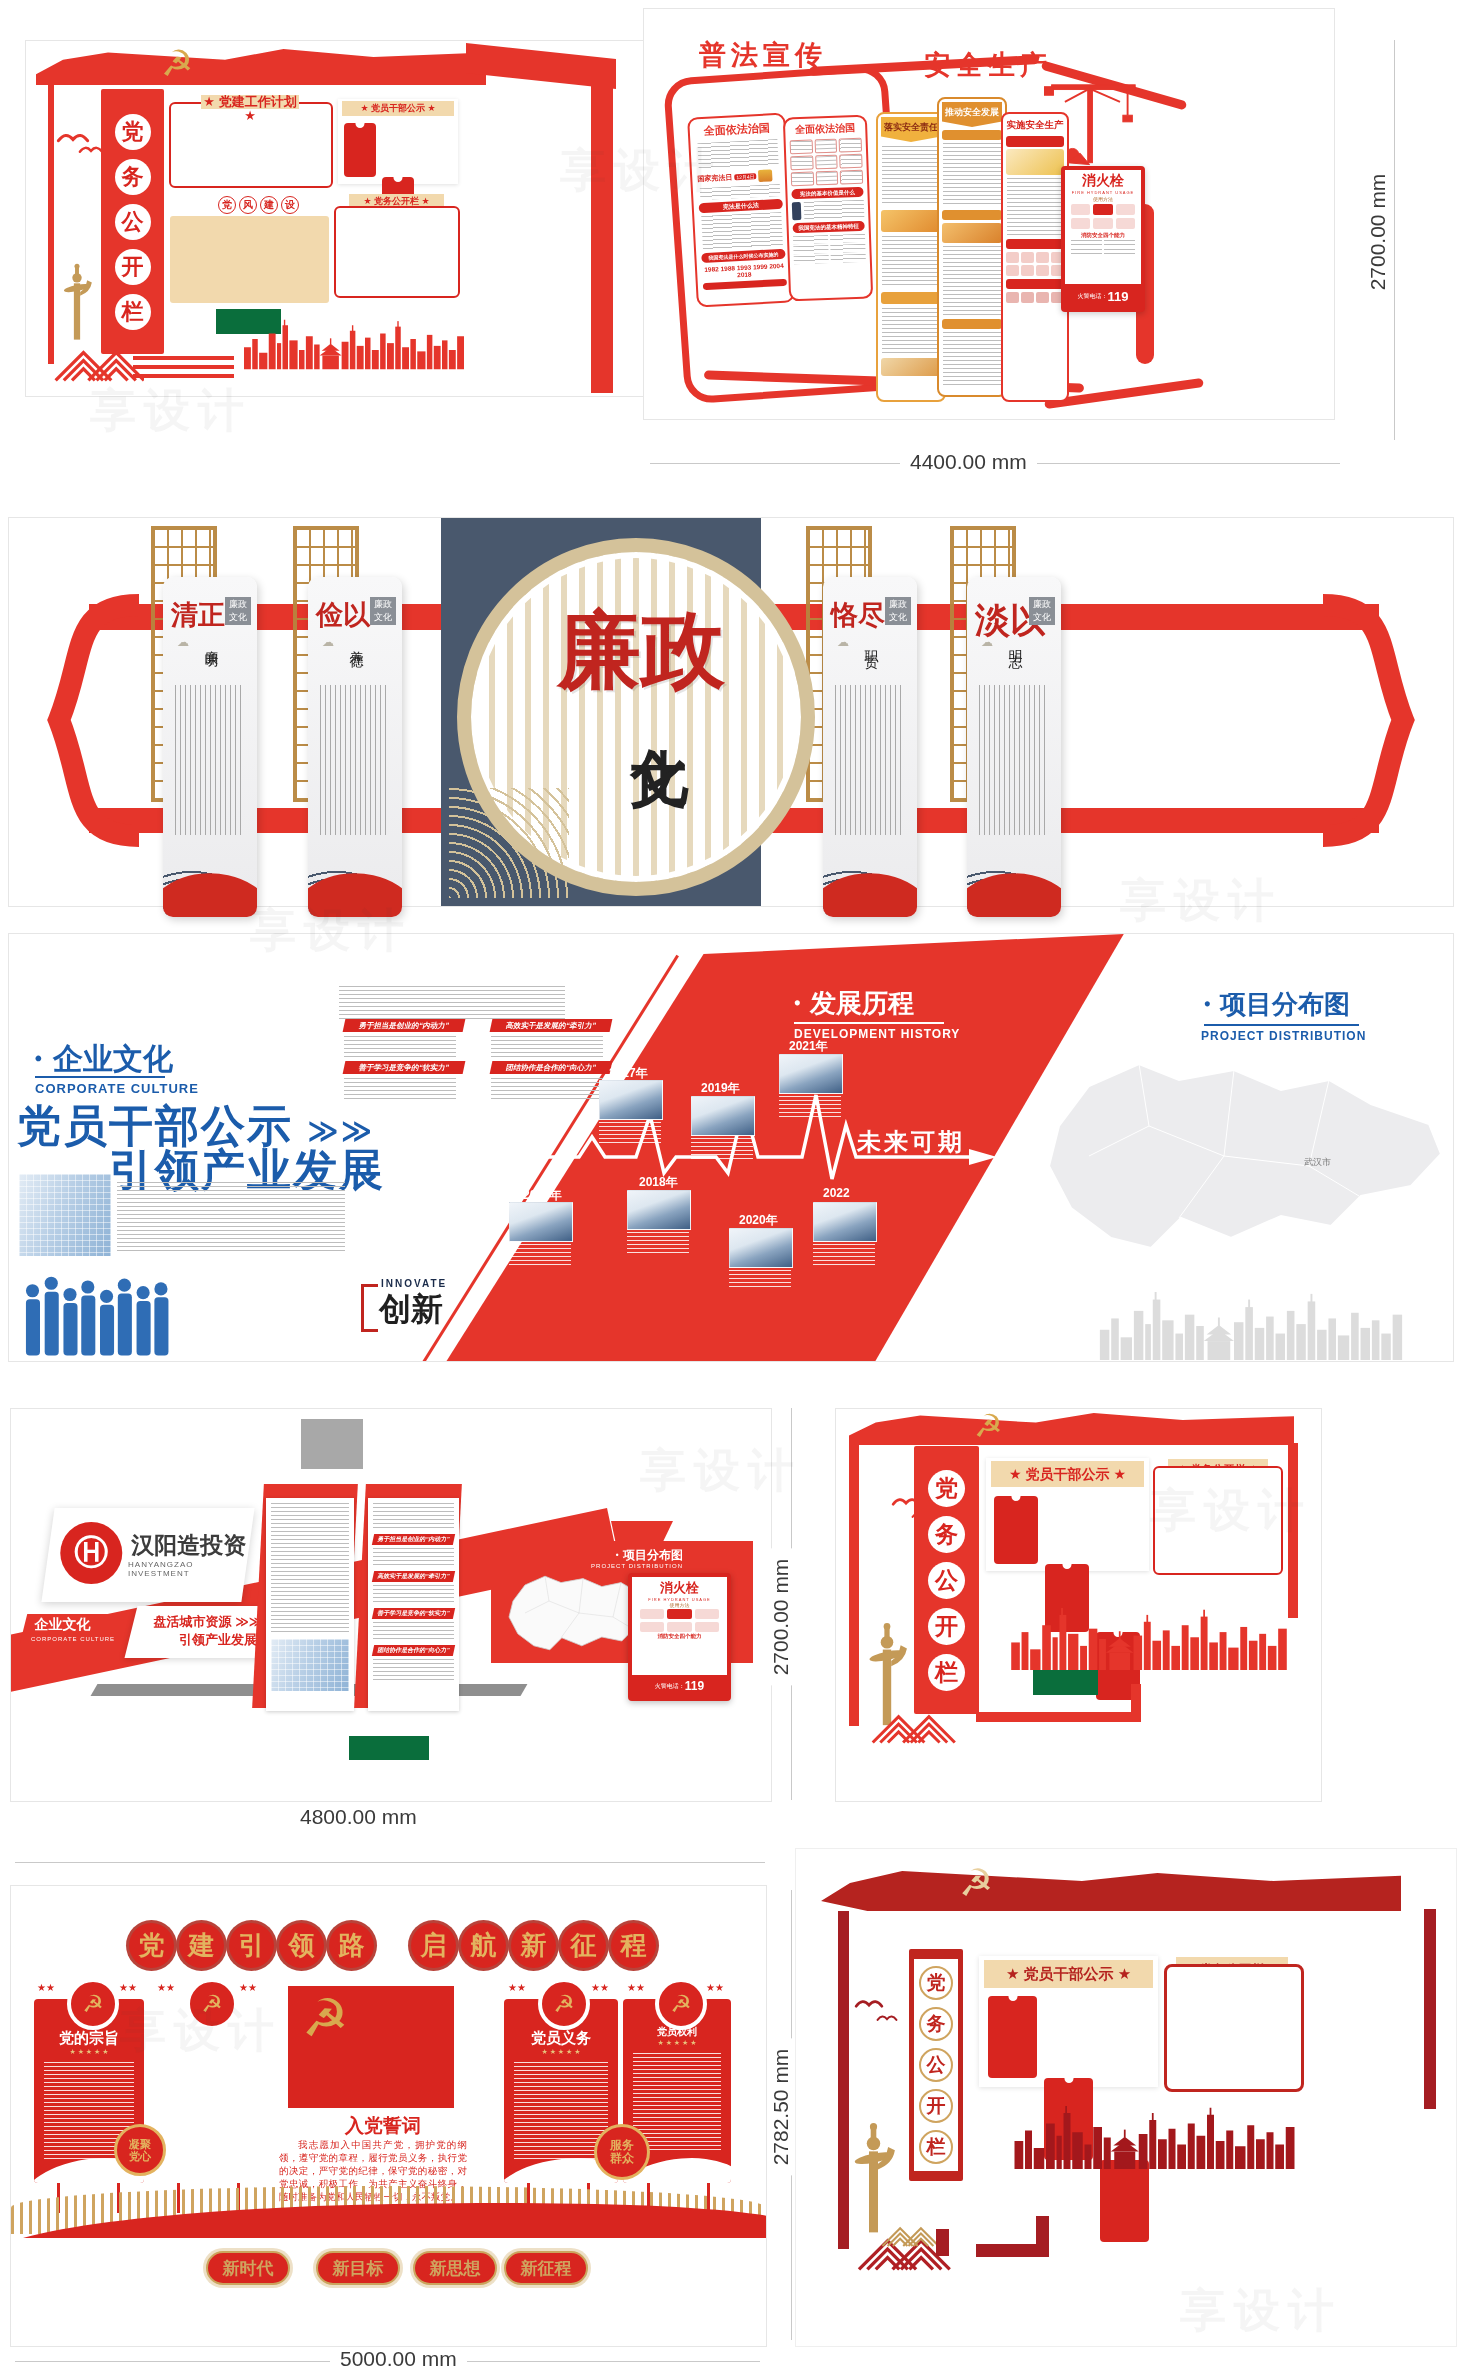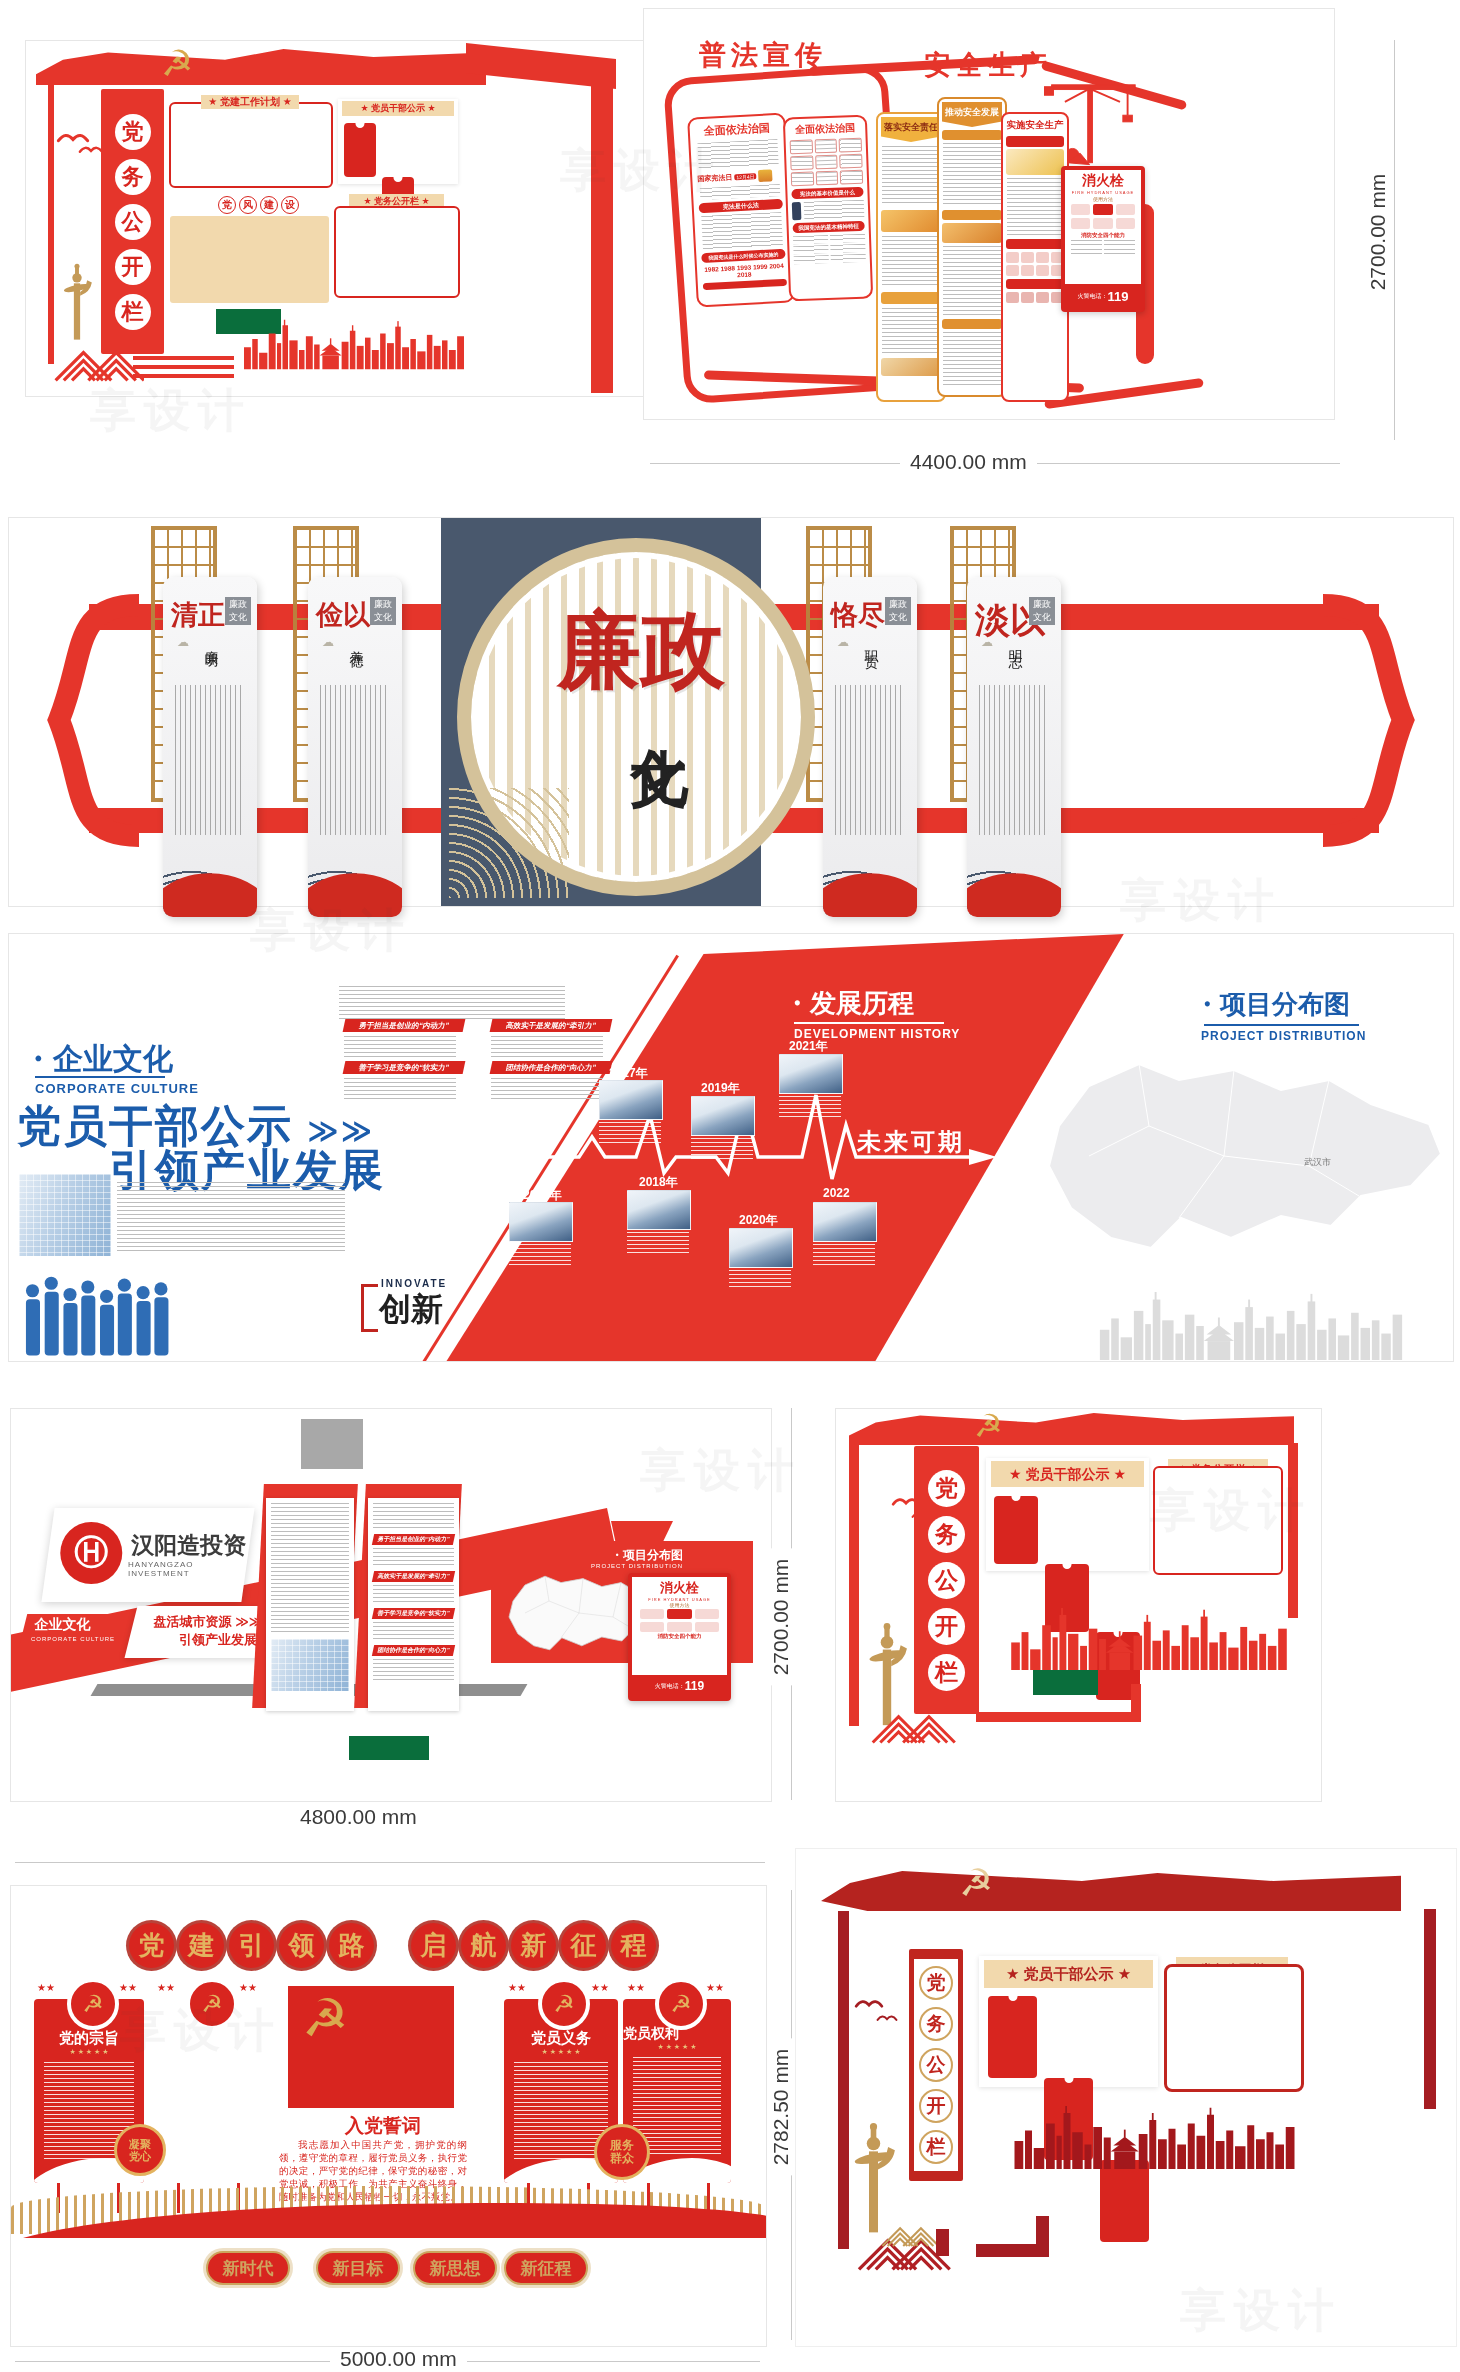--- a/index.html
+++ b/index.html
@@ -162,21 +162,21 @@
 
   <div class="a red col" style="left:75px;top:48px;width:63px;height:265px;justify-content:center;gap:9px;border-radius:2px">
     <div class="cc" style="width:36px;height:36px;background:#fff;color:#d8251f;font-size:22px">党</div>
     <div class="cc" style="width:36px;height:36px;background:#fff;color:#d8251f;font-size:22px">务</div>
     <div class="cc" style="width:36px;height:36px;background:#fff;color:#d8251f;font-size:22px">公</div>
     <div class="cc" style="width:36px;height:36px;background:#fff;color:#d8251f;font-size:22px">开</div>
     <div class="cc" style="width:36px;height:36px;background:#fff;color:#d8251f;font-size:22px">栏</div>
   </div>
 
   <div class="a brd" style="left:143px;top:61px;width:160px;height:82px"></div>
-  <div class="a bh" style="left:175px;top:54px;width:98px;height:14px;font-size:10px;line-height:14px">★ 党建工作计划 ★</div>
+  <div class="a bh" style="left:175px;top:54px;width:98px;height:14px;font-size:13px;line-height:14px">★ 党建工作计划 ★</div>
 
   <div class="a" style="left:312px;top:58px;width:120px;height:85px;background:#fff;box-shadow:0 1px 4px rgba(0,0,0,.12)">
     <div class="a bh" style="left:4px;top:2px;width:112px;height:15px;font-size:9px;line-height:15px">★ 党员干部公示 ★</div>
     <div class="a tk" style="left:6px;top:24px;width:32px;height:54px"></div>
     <div class="a tk" style="left:44px;top:24px;width:32px;height:54px"></div>
     <div class="a tk" style="left:82px;top:24px;width:32px;height:54px"></div>
   </div>
 
   <div class="a" style="left:192px;top:155px;display:flex;gap:3px">
     <span class="cc" style="width:16px;height:16px;border:1.5px solid #d8251f;color:#d8251f;font-size:10px">党</span>
@@ -625,21 +625,21 @@
     <div class="wl" style="margin:6px 10px;height:100px"></div>
     <div class="ew"></div>
   </div>
   <div class="ecard" style="left:493px;top:113px;width:114px;height:184px">
     <div style="text-align:center;color:#fff;font-weight:bold;font-size:15px;margin-top:30px">党员义务</div>
     <div style="text-align:center;color:#e8c27c;font-size:7px">★ ★ ★ ★ ★</div>
     <div class="wl" style="margin:6px 10px;height:100px"></div>
     <div class="ew"></div>
   </div>
   <div class="ecard" style="left:612px;top:113px;width:108px;height:184px">
-    <div style="text-align:left;color:#fff;font-weight:bold;font-size:14px;margin-top:26px">党员权利</div>
+    <div style="text-align:center;color:#fff;font-weight:bold;font-size:10px;margin-top:26px">党员权利</div>
     <div style="text-align:center;color:#e8c27c;font-size:7px">★ ★ ★ ★ ★</div>
     <div class="wl" style="margin:6px 10px;height:100px"></div>
     <div class="ew"></div>
   </div>
 
   <div class="cc a" style="left:56px;top:92px;width:44px;height:44px;background:#d8251f;border:4px solid #fff;color:#e3b35f;font-size:24px">☭</div>
   <div class="cc a" style="left:175px;top:92px;width:44px;height:44px;background:#d8251f;border:4px solid #fff;color:#e3b35f;font-size:24px">☭</div>
   <div class="cc a" style="left:527px;top:92px;width:44px;height:44px;background:#d8251f;border:4px solid #fff;color:#e3b35f;font-size:24px">☭</div>
   <div class="cc a" style="left:644px;top:92px;width:44px;height:44px;background:#d8251f;border:4px solid #fff;color:#e3b35f;font-size:24px">☭</div>
   <span class="a" style="left:26px;top:96px;color:#d8251f;font-size:10px">★★</span>

